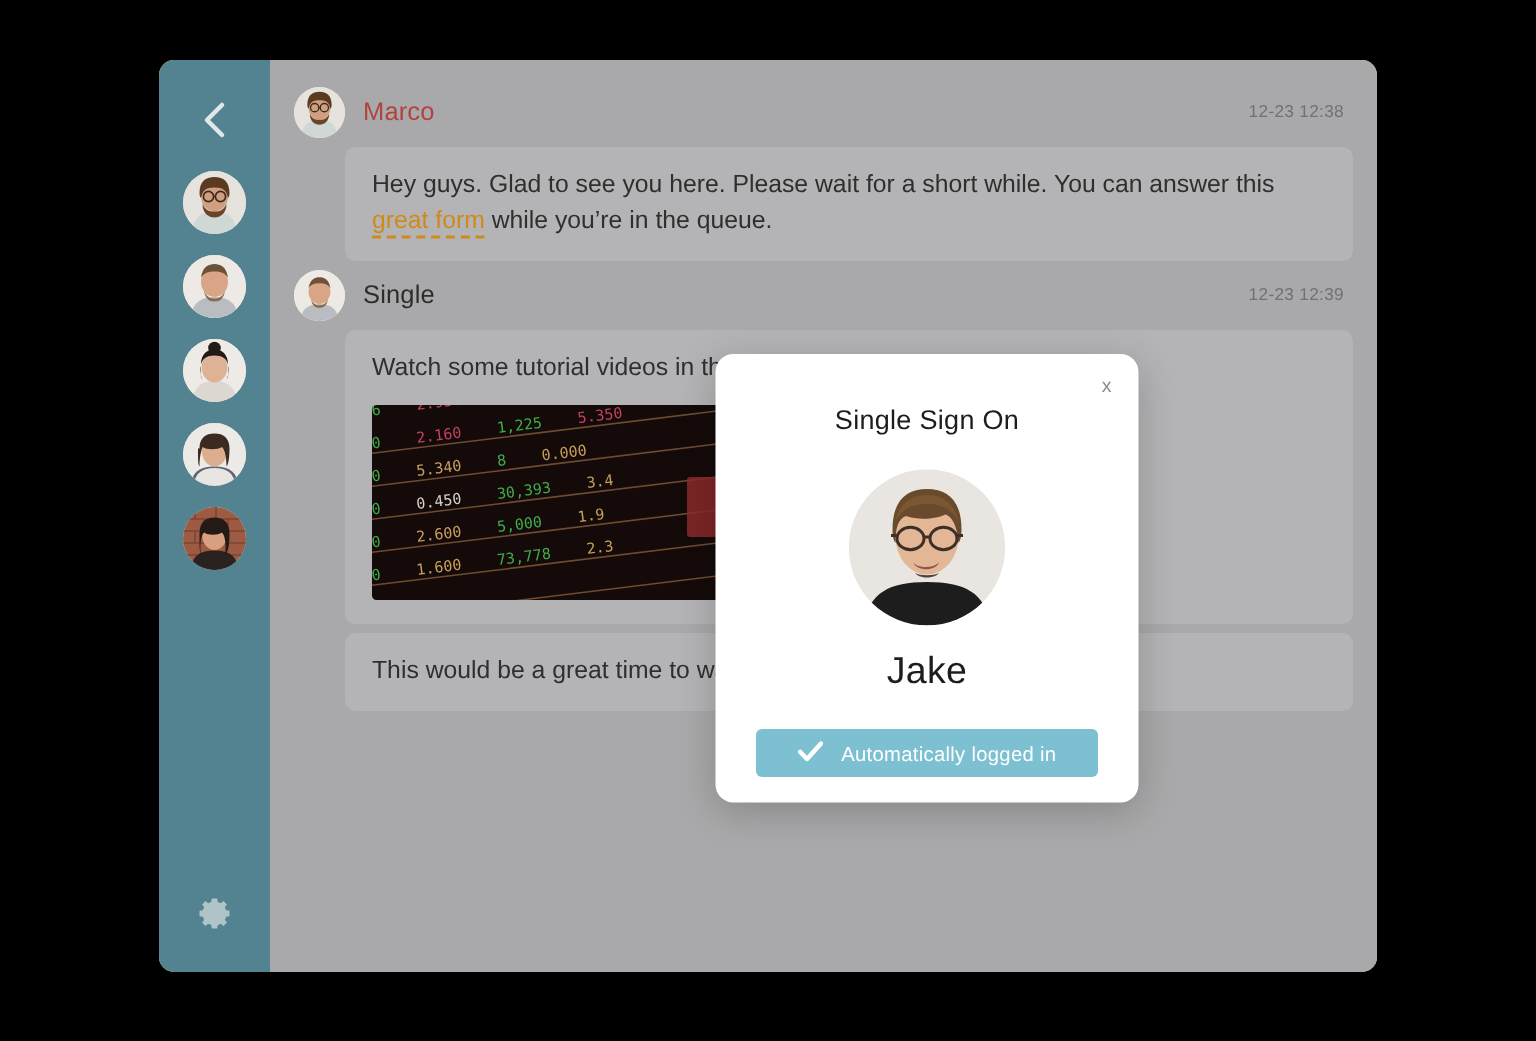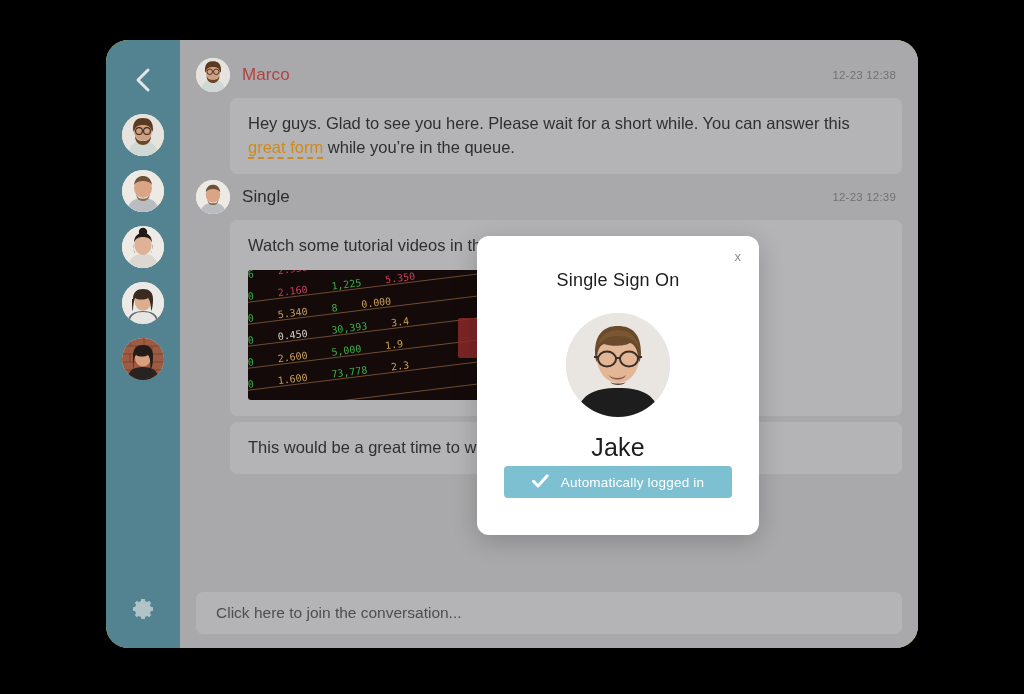--- a/index.html
+++ b/index.html
@@ -5,21 +5,21 @@
   html,body{margin:0;padding:0;}
   body{
     width:1024px;height:694px;background:#000;overflow:hidden;
     font-family:"Liberation Sans", sans-serif;
     -webkit-font-smoothing:antialiased;
   }
 
   
   #app-window{
     position:absolute;left:106px;top:40px;width:812px;height:608px;
-    border-radius:22px;overflow:hidden;display:flex;
+    border-radius:10px;overflow:hidden;display:flex;
     background:#fde047;
   }
 
   
   #sidebar{
     width:74px;flex:0 0 74px;background:#538391;
     display:flex;flex-direction:column;align-items:center;
     position:relative;
   }
   #back-btn{
@@ -126,21 +126,21 @@
   }
   #modal-avatar{
     margin-top:22px;width:104px;height:104px;border-radius:50%;overflow:hidden;
     background:#e8e6e2;
   }
   #modal-avatar svg{display:block;width:104px;height:104px;}
   #modal-username{
     margin-top:16px;font-size:25px;color:#1d1d1d;letter-spacing:.2px;
   }
   #modal-status-btn{
-    margin-top:4px;width:228px;height:32px;background:#7cc0d2;
+    margin-top:24px;width:228px;height:32px;background:#7cc0d2;
     border-radius:4px;display:flex;align-items:center;justify-content:center;
     gap:12px;cursor:pointer;border:0;
   }
   #modal-status-btn .label{
     font-family:"Liberation Sans", sans-serif;
     font-size:13.5px;color:#fff;letter-spacing:.2px;
   }
 </style>
 </head>
 <body>
@@ -333,23 +333,20 @@
       </div>
 
       <div class="msg">
         <div class="bubble">
           <span>This would be a great time to watch that video!</span>
         </div>
       </div>
 
     </div>
 
-    <div id="composer">
-      <input id="composer-input" type="text" placeholder="Click here to join the conversation..." style="">
-    </div>
   </div>
 
   <div id="modal">
     <div id="modal-close">x</div>
 
     <div id="modal-title">Single Sign On</div>
 
     <div id="modal-avatar">
       <span>
       <svg viewBox="0 0 104 104">

